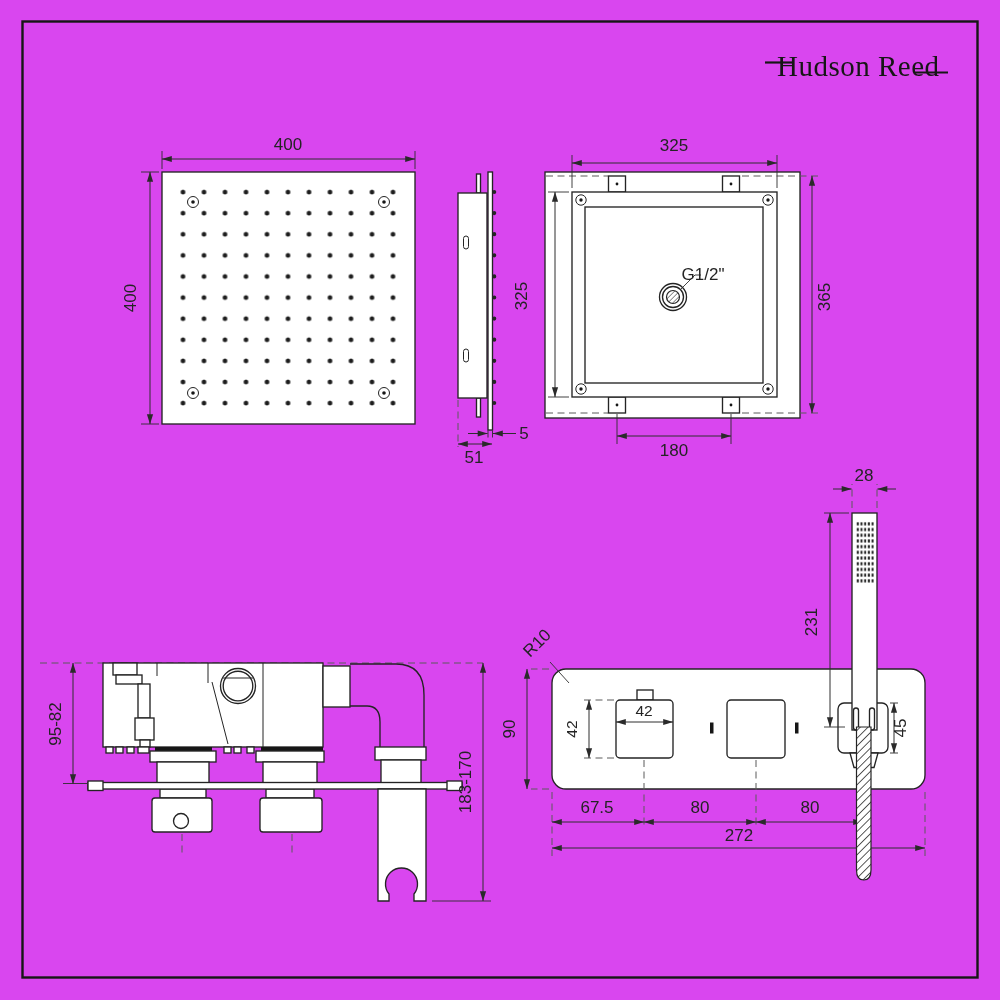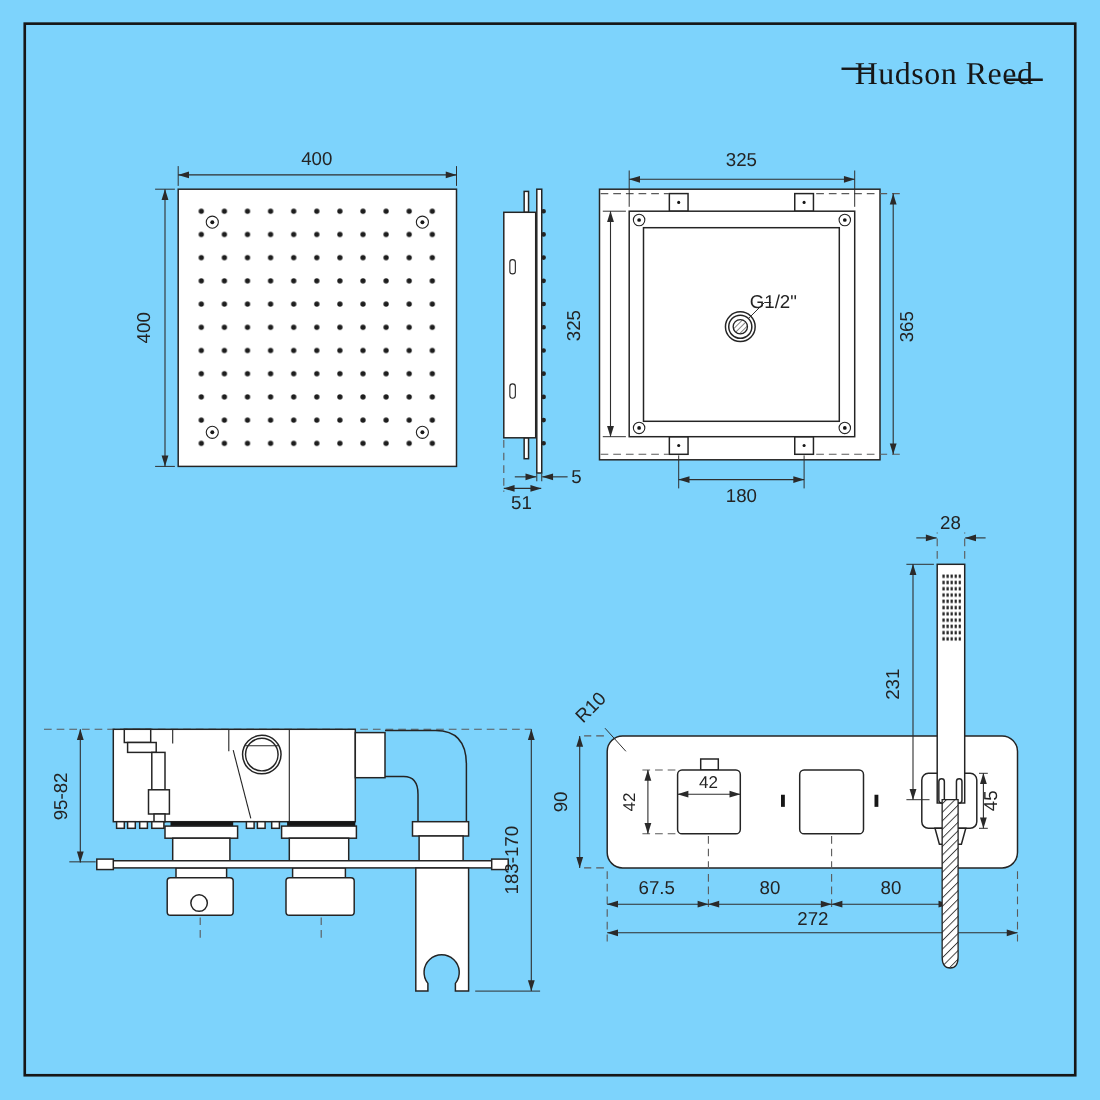--- a/index.html
+++ b/index.html
@@ -1,16 +1,16 @@
 <!DOCTYPE html>
 <html><head>
 <meta charset="utf-8">
 <style>
   html,body { margin:0; padding:0; background:#ffffff; }
-  .sheet { width:1000px; height:1000px; position:relative; background:#7dd3fc; overflow:hidden; }
+  .sheet { width:1000px; height:1000px; position:relative; background:#d946ef; overflow:hidden; }
   svg { display:block; }
   .o  { fill:#ffffff; stroke:#242424; stroke-width:1.35; }
   .n  { fill:none;    stroke:#242424; stroke-width:1.35; }
   .t  { fill:none;    stroke:#242424; stroke-width:1; }
   .d  { fill:none;    stroke:#5a5a5a; stroke-width:1; stroke-dasharray:7 4.5; }
   .m  { fill:none;    stroke:#2e2e2e; stroke-width:1; }
   .e  { fill:none;    stroke:#2e2e2e; stroke-width:0.9; }
   .blk{ fill:#161616; stroke:none; }
   text { font-family:"Liberation Sans", sans-serif; font-size:17px; fill:#242424; text-anchor:middle; }
   .small { font-size:15.5px; }

